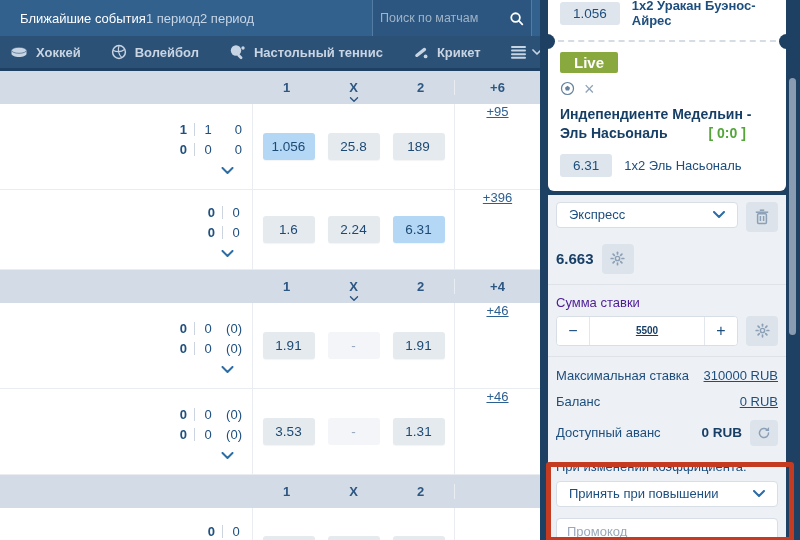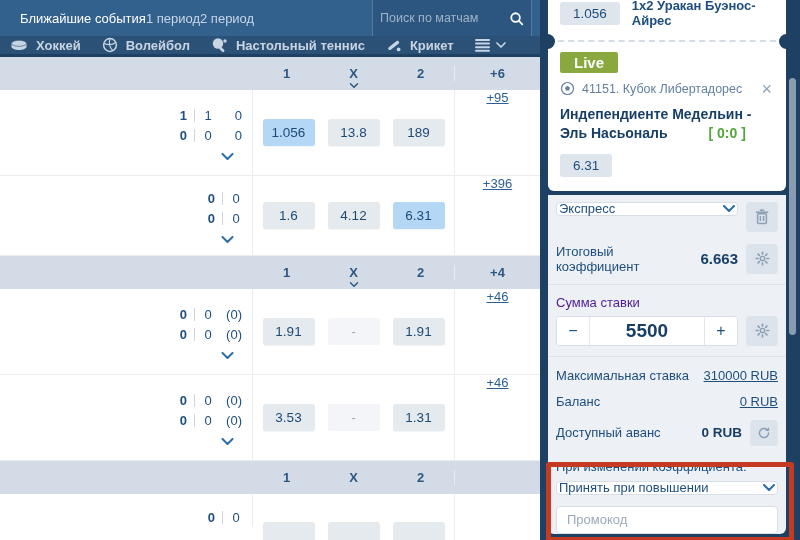--- a/index.html
+++ b/index.html
@@ -10,21 +10,21 @@
   .main { width:540px; height:100%; display:flex; flex-direction:column; background:#fff; }
 
   .topbar { height:36px; background:#33618e; display:flex; align-items:center; padding:0 8px 0 20px; flex:none; }
   .topbar-tabs { display:flex; align-items:center; }
   .top-tab { font-size:13px; color:#c7d6e6; cursor:pointer; white-space:nowrap; }
   .top-tab.active { color:#ffffff; }
   .searchbox { margin-left:auto; width:160px; height:40px; background:#2c567f; border:1px solid #537ba3; border-radius:2px; display:flex; align-items:center; padding:0 7px; }
   .searchbox input { flex:1; background:transparent; border:none; outline:none; font-size:12.5px; color:#e8eff6; font-family:inherit; min-width:0; }
   .searchbox input::placeholder { color:#9fb4c9; }
 
-  .sportsbar { height:18px; background:#2c5176; display:flex; align-items:center; gap:21px; padding:0 10px; flex:none; }
+  .sportsbar { height:32px; background:#2c5176; display:flex; align-items:center; gap:30px; padding:0 10px; flex:none; }
   .sport-item { display:flex; align-items:center; gap:8px; color:#c9d5e3; font-size:13px; font-weight:bold; cursor:pointer; white-space:nowrap; }
   .nav-ctrl { display:flex; align-items:center; gap:5px; color:#c9d5e3; cursor:pointer; }
   .vdiv { width:1px; height:20px; background:#44688c; }
   .navline { height:3px; background:#1d4063; flex:none; }
 
   
   .tablewrap { flex:1; background:#fff; overflow:hidden; }
   .thead { display:flex; align-items:center; height:33px; background:#d3dce6; }
   .h-scores { width:253px; flex:none; }
   .h-odds { width:202px; flex:none; display:flex; }
@@ -65,34 +65,34 @@
   .meta-row { display:flex; align-items:center; gap:7px; margin-top:8px; }
   .meta-row .league { font-size:12.5px; color:#64809f; flex:1; }
   .close-x { color:#8fa3b8; font-size:18px; line-height:14px; cursor:pointer; padding:0 2px; }
   .match-title { margin-top:9px; font-size:14px; font-weight:bold; color:#173f66; line-height:1.35; padding-right:6px; }
   .score-green { color:var(--score-green,#54a63a);padding-left:37px; }
   .bet-row { display:flex; align-items:center; gap:12px; margin-top:11px; }
   .bet-row .pick { font-size:13px; color:#1d4e7e; }
 
   .slip-panel { background:#edf0f4; border-radius:0 0 6px 6px; margin-top:4px; padding:7px 8px 0; }
   .dd-row { display:flex; gap:8px; }
-  .dropdown { flex:1; height:14px; background:#fff; border:1px solid #d8dee5; border-radius:4px; display:flex; align-items:center; padding:0 2px; font-size:13px; color:#1d4e7e; cursor:pointer; }
+  .dropdown { flex:1; height:26px; background:#fff; border:1px solid #d8dee5; border-radius:4px; display:flex; align-items:center; padding:0 12px; font-size:13px; color:#1d4e7e; cursor:pointer; }
   .dropdown .chev { margin-left:auto; color:#2b6ca8; line-height:0; }
   .sq-btn { width:32px; height:30px; background:#dce3ea; border:none; border-radius:4px; display:flex; align-items:center; justify-content:center; cursor:pointer; flex:none; }
   .coef-row { display:flex; align-items:center; gap:8px; margin-top:12px; }
   .coef-row .lbl { flex:1; font-size:13px; color:#1d4e7e; }
   .coef-row .val { font-size:15px; font-weight:bold; color:#173f66; }
   .panel-hr { border:none; border-top:1px solid #dde3e9; margin:10px -8px; }
   .sec-label { font-size:13px; color:#4c1d95; margin:0 0 6px; }
   .stepper-row { display:flex; gap:8px; }
   .stepper { flex:1; display:flex; background:#fff; border:1px solid #d8dee5; border-radius:4px; height:30px; overflow:hidden; }
   .step-btn { width:33px; border:none; background:#fff; color:#1d4e7e; font-size:16px; cursor:pointer; font-family:inherit; }
   .step-btn.minus { border-right:1px solid #e2e7ed; }
   .step-btn.plus { border-left:1px solid #e2e7ed; }
-  .stake-input { flex:1; border:none; outline:none; text-align:center; font-size:19px; font-weight:bold; color:#173f66; font-family:inherit; min-width:0; }
+  .stake-input { flex:1; border:none; outline:none; text-align:center; font-size:10px; font-weight:bold; color:#173f66; font-family:inherit; min-width:0;text-decoration:underline; }
   .info-row { display:flex; align-items:center; margin-top:11px; }
   .info-row .lbl { flex:1; font-size:13px; color:#1d4e7e; }
   .info-row .link { font-size:13px; color:#1d4e7e; text-decoration:underline; cursor:pointer; }
   .info-row .bold-val { font-size:13.5px; font-weight:bold; color:#173f66; }
   .info-row .mini-btn { width:28px; height:26px; margin-left:8px; }
   .coef-change-label { font-size:13px; color:#1d4e7e; margin:13px 0 7px; }
   .promo-input { width:100%; height:28px; background:#fff; border:1px solid #d8dee5; border-radius:4px; margin-top:11px; padding:0 10px; font-size:13px; color:#1d4e7e; font-family:inherit; outline:none; }
   .promo-input::placeholder { color:#9aa9ba; }
 
   .scroll-thumb { position:absolute; right:4px; top:78px; width:7px; height:257px; border-radius:4px; background:#8a9cb2; }
@@ -227,21 +227,21 @@
               <span class="s3">0</span>
             </div>
             <span class="expander">
               <svg width="13" height="7" viewBox="0 0 12 7">
                 <polyline points="1,1 6,6 11,1" fill="none" stroke="#2c6da5" stroke-width="2" stroke-linecap="round" stroke-linejoin="round"></polyline>
               </svg>
             </span>
           </div>
           <div class="cell-odds">
             <button class="odd-btn hl">1.056</button>
-            <button class="odd-btn">13.8</button>
+            <button class="odd-btn">25.8</button>
             <button class="odd-btn">189</button>
           </div>
           <div class="cell-more">
             <span class="more-link">+95</span>
           </div>
         </div>
         <div class="trow" style="height: 80px;">
           <div class="cell-scores">
             <div class="score-line">
               <span class="s1">0</span>
@@ -254,21 +254,21 @@
               <span class="s2">0</span>
             </div>
             <span class="expander">
               <svg width="13" height="7" viewBox="0 0 12 7">
                 <polyline points="1,1 6,6 11,1" fill="none" stroke="#2c6da5" stroke-width="2" stroke-linecap="round" stroke-linejoin="round"></polyline>
               </svg>
             </span>
           </div>
           <div class="cell-odds">
             <button class="odd-btn">1.6</button>
-            <button class="odd-btn">4.12</button>
+            <button class="odd-btn">2.24</button>
             <button class="odd-btn hl">6.31</button>
           </div>
           <div class="cell-more">
             <span class="more-link">+396</span>
           </div>
         </div>
         <div class="thead">
           <div class="h-scores"></div>
           <div class="h-odds">
             <span class="h-col">1</span>
@@ -376,29 +376,29 @@
         </div>
         <div class="perf"></div>
         <span class="live-badge">Live</span>
         <div class="meta-row">
           <span>
             <svg width="15" height="15" viewBox="0 0 16 16">
                 <circle cx="8" cy="8" r="6.4" fill="none" stroke="#64809f" stroke-width="1.3"></circle>
                 <polygon points="8,5.1 10.7,7.1 9.7,10.2 6.3,10.2 5.3,7.1" fill="#64809f"></polygon>
               </svg>
           </span>
-          <span class="league">41151. Кубок Либертадорес</span>
           <span class="close-x">×</span>
         </div>
         <div class="match-title">
           <span>Индепендиенте Медельин - Эль Насьональ</span>
           <span class="score-green">[ 0:0 ]</span>
         </div>
         <div class="bet-row">
           <span class="chip">6.31</span>
+          <span class="pick">1x2 Эль Насьональ</span>
         </div>
       </div>
 
       <div class="slip-panel">
         <div class="dd-row">
           <div class="dropdown">
             <span>Экспресс</span>
             <span class="chev">
               <svg width="12" height="7" viewBox="0 0 12 7">
                   <polyline points="1,1 6,6 11,1" fill="none" stroke="#2b6ca8" stroke-width="2" stroke-linecap="round" stroke-linejoin="round"></polyline>
@@ -414,21 +414,20 @@
                     <line x1="4.8" y1="1.2" x2="9.2" y2="1.2"></line>
                     <line x1="5.4" y1="7" x2="5.4" y2="12"></line>
                     <line x1="8.6" y1="7" x2="8.6" y2="12"></line>
                   </g>
                 </svg>
             </span>
           </button>
         </div>
 
         <div class="coef-row">
-          <span class="lbl">Итоговый коэффициент</span>
           <span class="val">6.663</span>
           <button class="sq-btn">
             <span>
               <svg width="15" height="15" viewBox="0 0 16 16">
                   <circle cx="8" cy="8" r="2.3" fill="none" stroke="#8ba0b6" stroke-width="1.5"></circle>
                   <g stroke="#8ba0b6" stroke-width="1.8" stroke-linecap="round">
                     <line x1="8" y1="1.3" x2="8" y2="3.2"></line>
                     <line x1="8" y1="12.8" x2="8" y2="14.7"></line>
                     <line x1="1.3" y1="8" x2="3.2" y2="8"></line>
                     <line x1="12.8" y1="8" x2="14.7" y2="8"></line>

